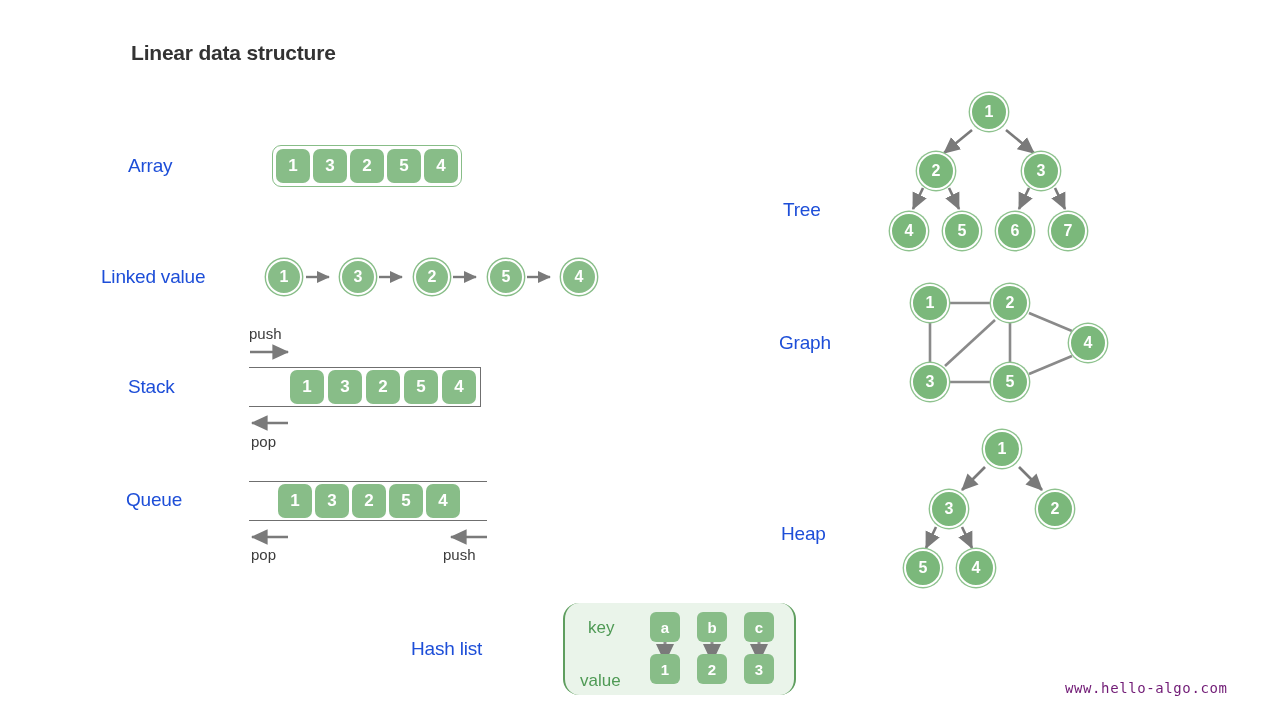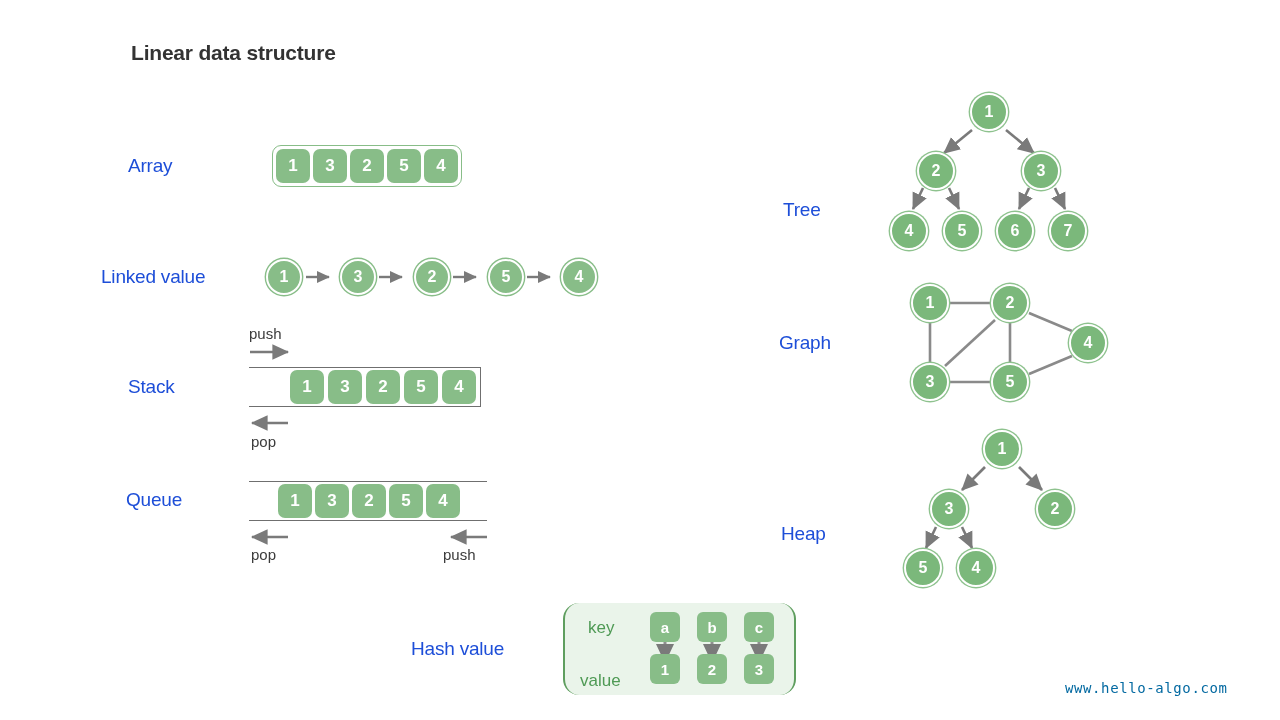--- a/index.html
+++ b/index.html
@@ -154,21 +154,21 @@
     font-size: 17px;
     color: #4f9a55;
     white-space: nowrap;
   }
 
   
   .watermark {
     position: absolute;
     font-family: "DejaVu Sans Mono", monospace;
     font-size: 14px;
-    color: #0369a1;
+    color: #701a75;
     letter-spacing: 0.6px;
     white-space: nowrap;
   }
 
   svg.overlay {
     position: absolute;
     left: 0;
     top: 0;
     width: 1280px;
     height: 720px;
@@ -291,21 +291,21 @@
   <div class="op-label" style="left:443px; top:546px;">push</div>
   <div class="queue-box" style="left:249px; top:481px; width:238px; height:40px;">
     <div style="width:22px;"></div>
     <div class="cell">1</div>
     <div class="cell">3</div>
     <div class="cell">2</div>
     <div class="cell">5</div>
     <div class="cell">4</div>
   </div>
 
-  <div class="row-label abs" style="left:411px; top:638px;">Hash value</div>
+  <div class="row-label abs" style="left:411px; top:638px;">Hash list</div>
   <div class="hash-box" style="left:563px; top:603px; width:233px; height:92px;"></div>
   <div class="hash-label" style="left:588px; top:618px; z-index:2;">key</div>
   <div class="hash-label" style="left:580px; top:659px; z-index:2;margin-top:12px;">value</div>
 
   <div class="cell small abs" style="left:650px; top:612px; z-index:2;">a</div>
   <div class="cell small abs" style="left:697px; top:612px; z-index:2;">b</div>
   <div class="cell small abs" style="left:744px; top:612px; z-index:2;">c</div>
 
   <div class="cell small abs" style="left:650px; top:654px; z-index:2;">1</div>
   <div class="cell small abs" style="left:697px; top:654px; z-index:2;">2</div>

